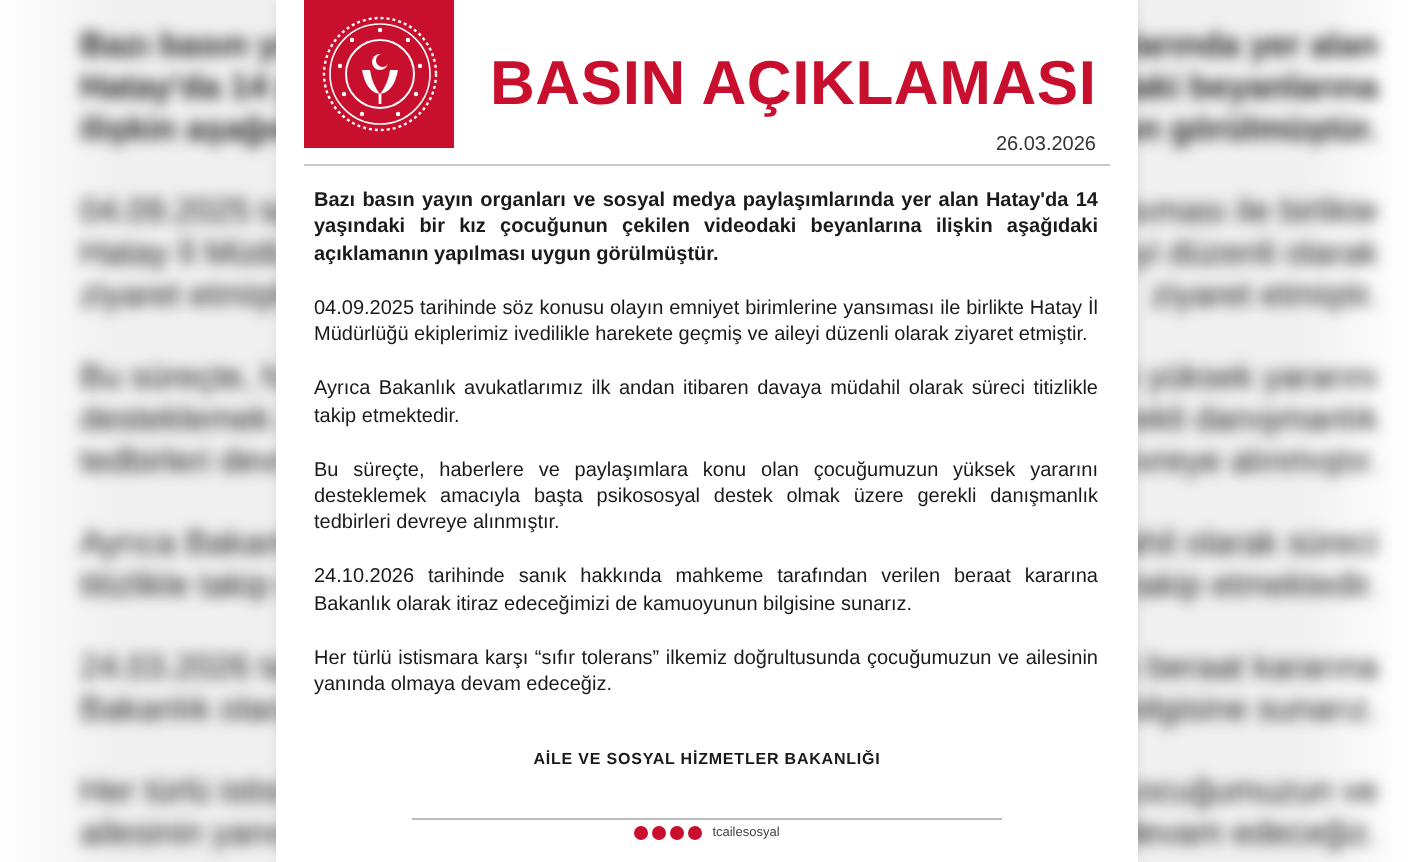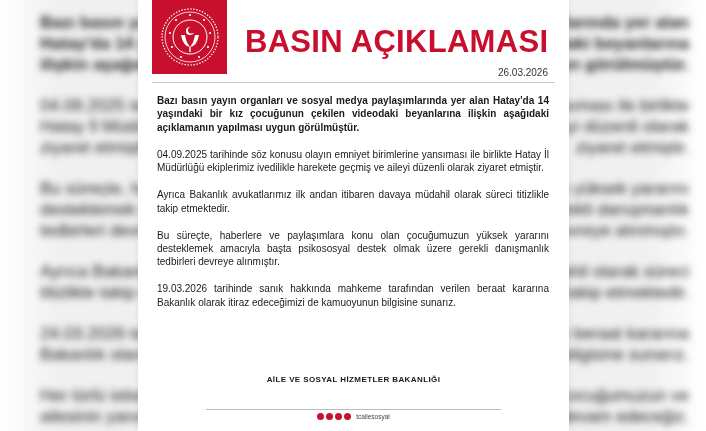--- a/index.html
+++ b/index.html
@@ -201,21 +201,22 @@
 
     <div class="title">BASIN AÇIKLAMASI</div>
     <div class="date">26.03.2026</div>
     <div class="divider"></div>
 
     <div class="body">
       <p class="lead">Bazı basın yayın organları ve sosyal medya paylaşımlarında yer alan Hatay'da 14 yaşındaki bir kız çocuğunun çekilen videodaki beyanlarına ilişkin aşağıdaki açıklamanın yapılması uygun görülmüştür.</p>
       <p>04.09.2025 tarihinde söz konusu olayın emniyet birimlerine yansıması ile birlikte Hatay İl Müdürlüğü ekiplerimiz ivedilikle harekete geçmiş ve aileyi düzenli olarak ziyaret etmiştir.</p>
       <p>Ayrıca Bakanlık avukatlarımız ilk andan itibaren davaya müdahil olarak süreci titizlikle takip etmektedir.</p>
       <p>Bu süreçte, haberlere ve paylaşımlara konu olan çocuğumuzun yüksek yararını desteklemek amacıyla başta psikososyal destek olmak üzere gerekli danışmanlık tedbirleri devreye alınmıştır.</p>
-      <p>19.03.2026 tarihinde sanık hakkında mahkeme tarafından verilen beraat kararına Bakanlık olarak itiraz edeceğimizi de kamuoyunun bilgisine sunarız.</p>
+      <p>24.10.2026 tarihinde sanık hakkında mahkeme tarafından verilen beraat kararına Bakanlık olarak itiraz edeceğimizi de kamuoyunun bilgisine sunarız.</p>
+      <p>Her türlü istismara karşı “sıfır tolerans” ilkemiz doğrultusunda çocuğumuzun ve ailesinin yanında olmaya devam edeceğiz.</p>
     </div>
 
     <div class="footer-title">AİLE VE SOSYAL HİZMETLER BAKANLIĞI</div>
     <div class="footer-line"></div>
     <div class="footer-social">
       <span class="soc"></span>
       <span class="soc"></span>
       <span class="soc"></span>
       <span class="soc"></span>
       <span class="handle">tcailesosyal</span>

